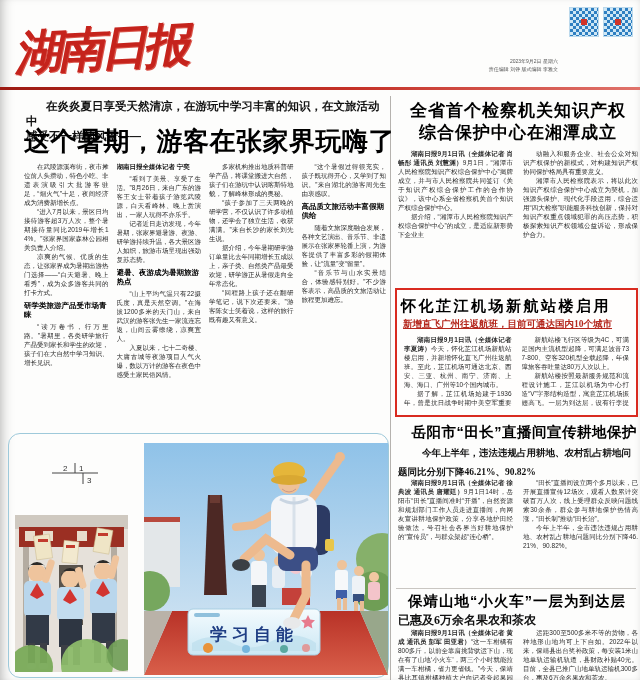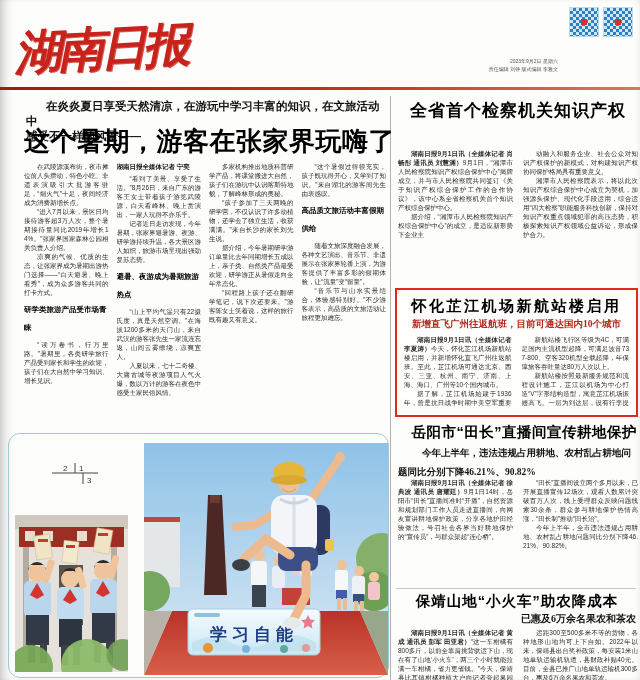--- a/index.html
+++ b/index.html
@@ -22,48 +22,48 @@
   
   .kicker{left:26px;top:99px;width:362px;font-size:11.5px;font-weight:bold;line-height:15px;color:#111;}
   .kicker .l1{text-indent:20px;}
   .mainhead{left:24px;top:124px;width:362px;font-size:26px;font-weight:bold;letter-spacing:0.5px;
             white-space:nowrap;color:#000;}
   .maincols{left:24px;top:162px;width:362px;height:272px;display:flex;gap:8px;overflow:hidden;}
   .mcol{width:84.5px;overflow:hidden;}
   .gr{margin:0;font-size:6.5px;line-height:9px;text-align:justify;text-indent:13px;color:#2b2b2b;
       word-break:break-all;}
   .byline{margin:0 0 2px 0;font-size:6.5px;line-height:10px;font-weight:bold;text-indent:0;color:#111;}
-  .subhead{margin:4px 0 3px 0;font-size:7.5px;line-height:18px;font-weight:bold;color:#000;}
+  .subhead{margin:4px 0 3px 0;font-size:7.5px;line-height:9px;font-weight:bold;color:#000;}
   .lead{font-weight:bold;}
   
   .featbox{left:8px;top:433px;width:379px;height:243px;border:1.5px solid #9ec9da;border-radius:12px;}
   .keydiag{left:50px;top:459px;}
   .stuphoto{left:15px;top:515px;}
   .mainphoto{left:144px;top:443px;}
   
   .ra-head2{left:398px;top:100px;width:240px;text-align:center;font-size:17px;font-weight:bold;
             line-height:22px;letter-spacing:1px;color:#000;}
   .rcols{display:flex;gap:10px;overflow:hidden;}
   .rcol{flex:1;overflow:hidden;}
   .ra0-cols{left:398px;top:149px;width:240px;height:134px;}
   .redbox{left:395px;top:288px;width:239px;height:125px;border:2px solid #d92b20;background:#fffefd;
           overflow:hidden;}
-  .rb-head{margin:7px 4px 2px 4px;text-align:center;font-size:15px;font-weight:bold;letter-spacing:2.5px;color:#000;}
-  .rb-sub{margin:1px 6px 4px 6px;text-align:center;font-size:9.5px;font-weight:bold;color:#b5271d;
-          font-family:"Liberation Serif","DejaVu Serif",serif;}
+  .rb-head{margin:7px 4px 2px 4px;font-size:15px;font-weight:bold;letter-spacing:2.5px;color:#000;}
+  .rb-sub{margin:1px 6px 4px 6px;text-align:left;font-size:9.5px;font-weight:bold;color:#b5271d;
+          font-family:"Liberation Serif","DejaVu Serif",serif;text-decoration:underline;}
   .rb-cols{margin:2px 7px;height:72px;}
   .rc-head{left:397px;top:423px;width:240px;text-align:right;font-size:14.5px;font-weight:bold;
            letter-spacing:0.5px;white-space:nowrap;color:#000;}
   .rc-sub{left:398px;top:444px;width:238px;font-size:9.5px;line-height:19px;font-weight:bold;
           font-family:"Liberation Serif","DejaVu Serif",serif;color:#111;text-indent:24px;}
   .ra2-cols{left:398px;top:478px;width:240px;height:106px;}
   .dsep{left:396px;top:588px;width:240px;height:1px;background:#c9c6c2;}
   .rd-head{left:397px;top:592px;width:240px;text-align:center;font-size:14.5px;font-weight:bold;
            letter-spacing:1px;white-space:nowrap;color:#000;}
-  .rd-sub{left:398px;top:612px;width:238px;text-align:right;font-size:10px;font-weight:bold;
+  .rd-sub{left:398px;top:612px;width:238px;text-align:left;font-size:12px;font-weight:bold;
           font-family:"Liberation Serif","DejaVu Serif",serif;color:#111;}
   .ra3-cols{left:398px;top:628px;width:240px;height:52px;}
 </style>
 </head>
 <body>
 
 <div class="page">
 
   <div class="abs logo">湖南日报</div>
   <div class="abs qr" style="right:42px;">
@@ -263,20 +263,21 @@
       <ellipse cx="148" cy="180" rx="9" ry="6" fill="#e8e9ea"></ellipse>
       <circle cx="145" cy="40" r="11" fill="#eec096"></circle>
       <ellipse cx="145" cy="29" rx="16" ry="10" fill="#e5b63a"></ellipse>
       <ellipse cx="145" cy="37" rx="18" ry="5" fill="#d9a832"></ellipse>
       <path d="M138 46 q7 6 14 0" stroke="#c98" stroke-width="1" fill="none"></path>
     </g>
   </svg>
 
   <div class="abs ra-head2">
     <div>全省首个检察机关知识产权</div>
+    <div>综合保护中心在湘潭成立</div>
   </div>
   <div class="abs rcols ra0-cols" id="ra0-cols">
       <div class="rcol">
         <p class="gr"><b class="lead">湖南日报9月1日讯（全媒体记者 肖畅彤 通讯员 刘慧渊）</b>9月1日，“湘潭市人民检察院知识产权综合保护中心”揭牌成立，并与市人民检察院共同签订《关于知识产权综合保护工作的合作协议》，该中心系全省检察机关首个知识产权综合保护中心。</p>
         <p class="gr">据介绍，“湘潭市人民检察院知识产权综合保护中心”的成立，是适应新形势下企业主</p>
       </div>
       <div class="rcol">
         <p class="gr">动融入和服务企业、社会公众对知识产权保护的新模式，对构建知识产权协同保护格局具有重要意义。</p>
         <p class="gr">湘潭市人民检察院表示，将以此次知识产权综合保护中心成立为契机，加强源头保护、现代化手段运用，综合运用“四大检察”职能服务科技创新，保持对知识产权重点领域犯罪的高压态势，积极探索知识产权领域公益诉讼，形成保护合力。</p>
       </div>
@@ -303,21 +304,21 @@
       <div class="rcol">
         <p class="gr"><b class="lead">湖南日报9月1日讯（全媒体记者 徐典波 通讯员 唐耀廷）</b>9月1日14时，岳阳市“田长”直播间准时“开播”，自然资源和规划部门工作人员走进直播间，向网友宣讲耕地保护政策，分享各地护田经验做法，号召社会各界当好耕地保护的“宣传员”，与群众架起“连心桥”。</p>
       </div>
       <div class="rcol">
         <p class="gr">“田长”直播间设立两个多月以来，已开展直播宣传12场次，观看人数累计突破百万人次，线上受理群众反映问题线索30余条，群众参与耕地保护热情高涨，“田长制”推动“田长治”。</p>
         <p class="gr">今年上半年，全市违法违规占用耕地、农村乱占耕地问题同比分别下降46.21%、90.82%。</p>
       </div>
     </div>
 
   <div class="abs dsep"></div>
-  <div class="abs rd-head">保靖山地“小火车”助农降成本</div>
+  <div class="abs rd-head">保靖山地“小火车”一层为到达层</div>
   <div class="abs rd-sub">已惠及6万余名果农和茶农</div>
   <div class="abs rcols ra3-cols" id="ra3-cols">
       <div class="rcol">
         <p class="gr"><b class="lead">湖南日报9月1日讯（全媒体记者 黄成 通讯员 彭军 田亚君）</b>“这一车柑橘有800多斤，以前全靠肩挑背驮运下山，现在有了山地‘小火车’，两三个小时就能拉满一车柑橘，省力更省钱。”今天，保靖县比耳镇柑橘种植大户向记者夸起果园里的山地单轨运输机。</p>
       </div>
       <div class="rcol">
         <p class="gr">运距300至500多米不等的货物，各种地形山地均可上下自如。2022年以来，保靖县出台奖补政策，每安装1米山地单轨运输机轨道，县财政补贴40元。目前，全县已推广山地单轨运输机300多台，惠及6万余名果农和茶农。</p>
       </div>
     </div>
 

